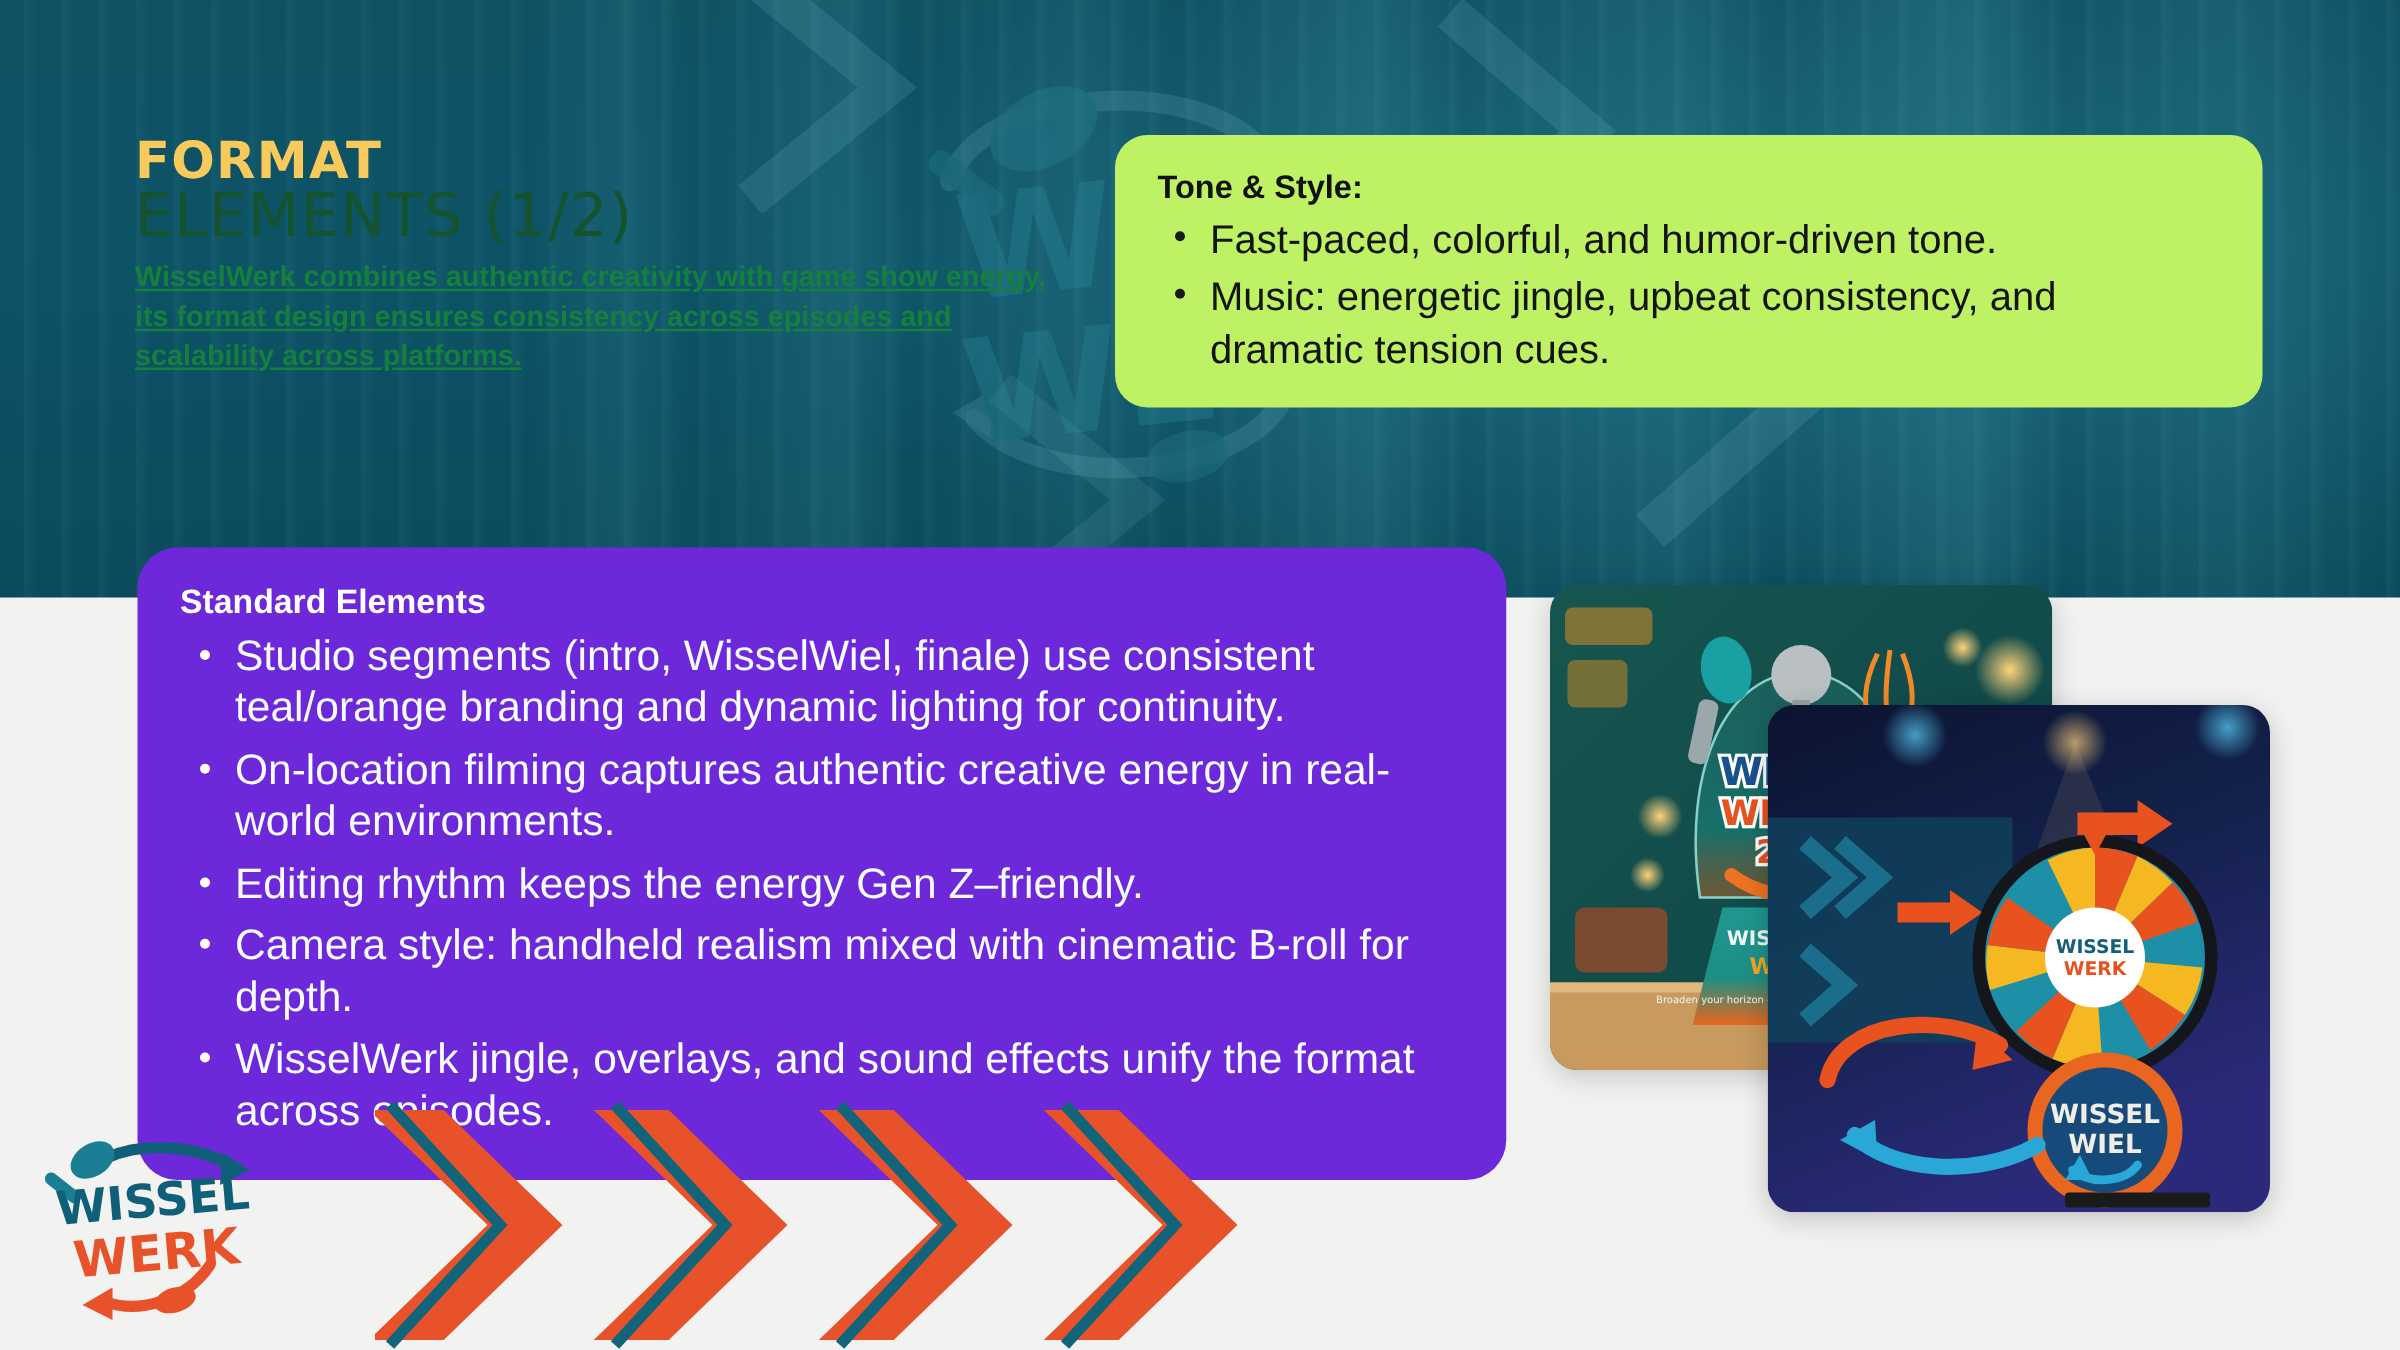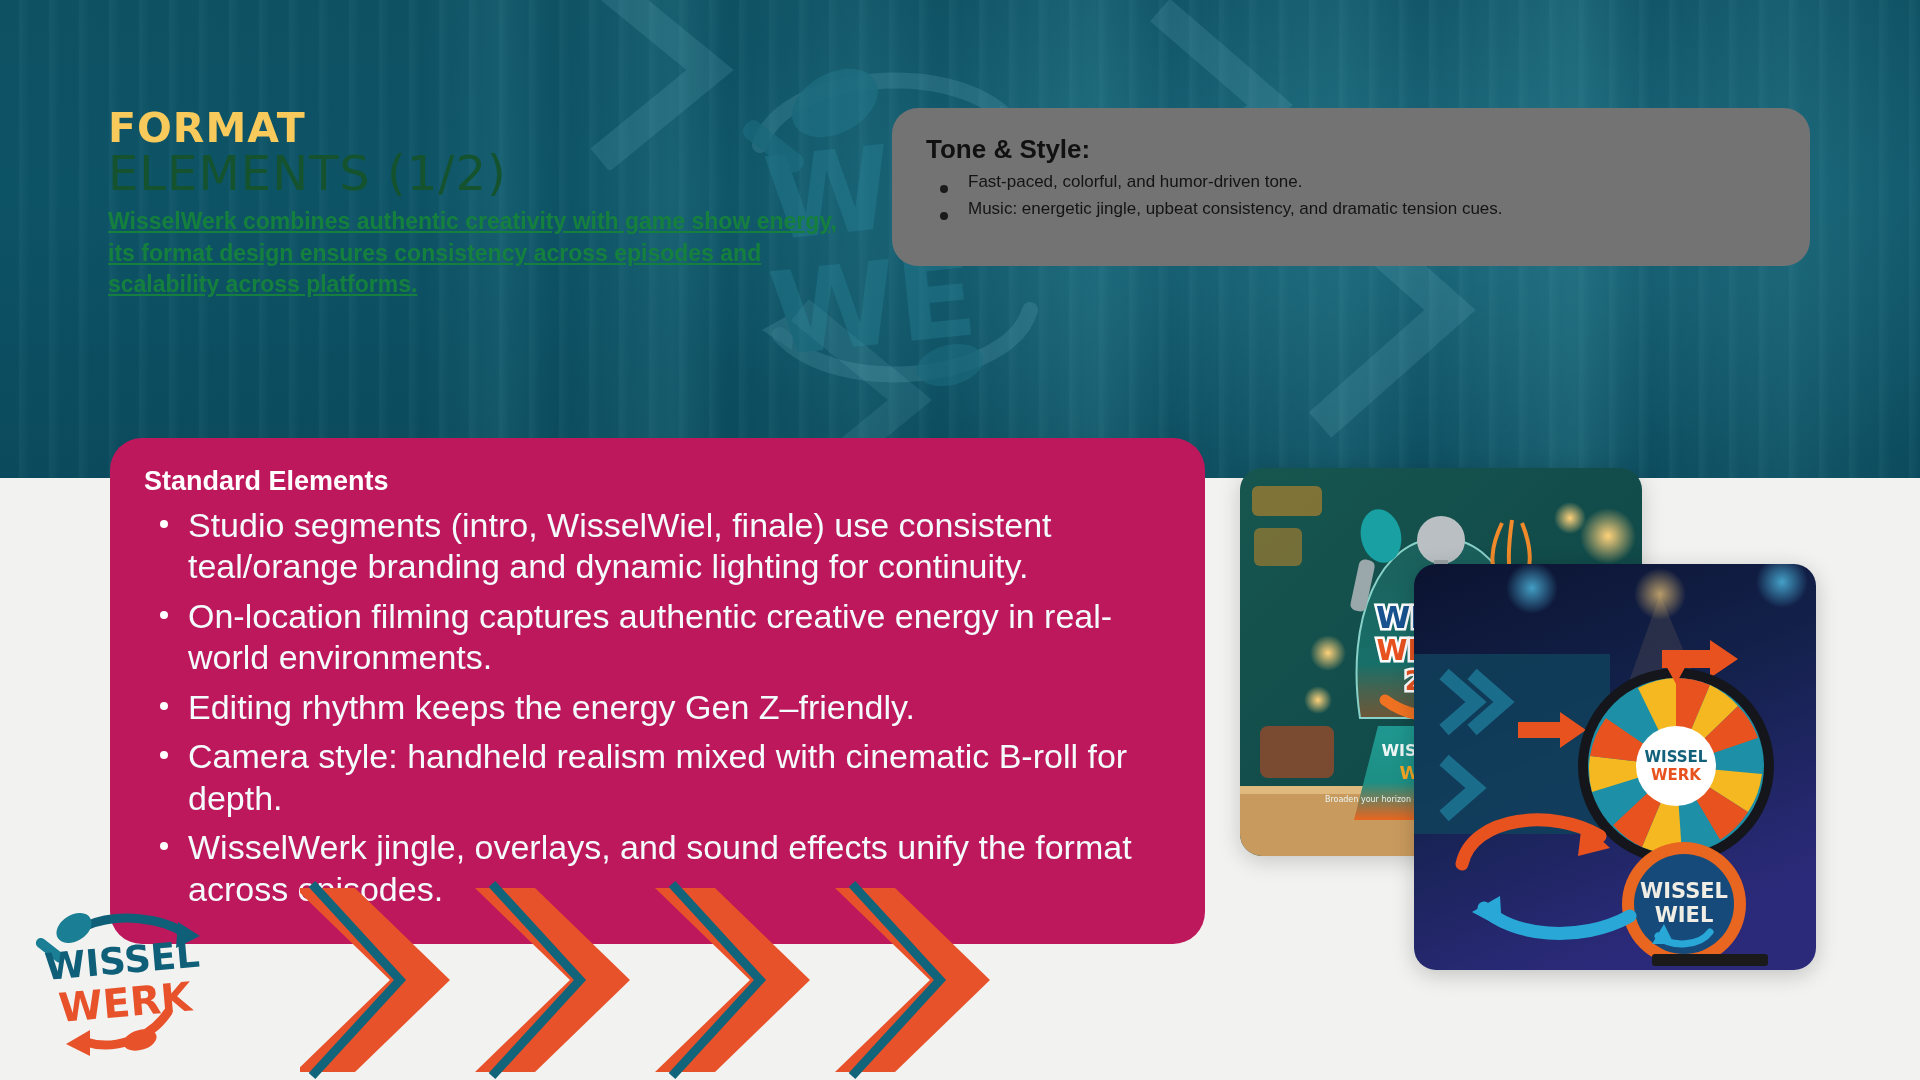--- a/index.html
+++ b/index.html
@@ -64,37 +64,37 @@
     line-height:1.05; font-family:"DejaVu Sans", sans-serif;
   }
   #subtitle{
     margin-top:8px; font-size:23px; line-height:1.37; font-weight:bold;
     color:#15803d; width:760px;text-decoration:underline;
   }
 
   
   #tone-card{
     position:absolute; left:892px; top:108px; width:918px;
-    background:#737373; border-radius:26px; padding:26px 34px 46px 34px;
+    background:#bef264; border-radius:26px; padding:26px 34px 26px 34px;
   }
   #tone-title{ font-size:26px; font-weight:bold; color:#111; margin-bottom:6px; }
   .tone-list{ list-style:none; }
   .tone-list li{
-    position:relative; padding-left:42px; font-size:17px; line-height:1.29;
+    position:relative; padding-left:42px; font-size:32px; line-height:1.29;
     color:#141414; margin-top:5px;
   }
   .tone-list li::before{
     content:""; position:absolute; left:14px; top:14px;
     width:8px; height:8px; border-radius:50%; background:#1a1a1a;
   }
 
   
   #std-card{
     position:absolute; left:110px; top:438px; width:1095px;
-    background:#be185d; border-radius:32px; padding:28px 38px 34px 34px;
+    background:#6d28d9; border-radius:32px; padding:28px 38px 34px 34px;
   }
   #std-title{ font-size:27px; font-weight:bold; color:#ffffff; margin-bottom:6px; }
   .std-list{ list-style:none; }
   .std-list li{
     position:relative; padding-left:44px; font-size:34px; line-height:1.22;
     color:#f4fbfd; margin-top:8px;
   }
   .std-list li::before{
     content:""; position:absolute; left:16px; top:15px;
     width:8px; height:8px; border-radius:50%; background:#ffffff;

